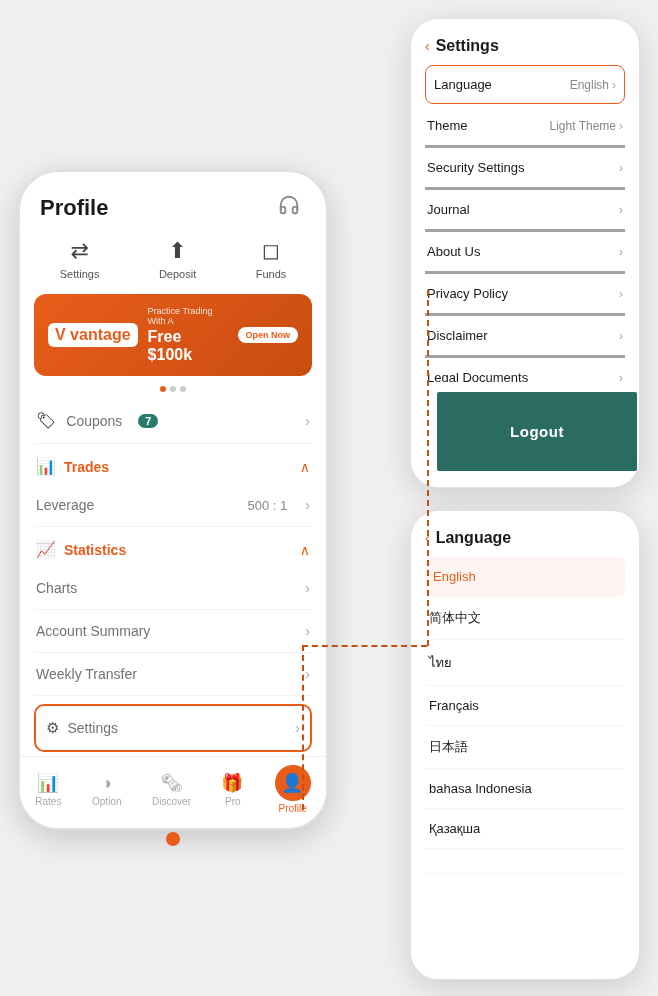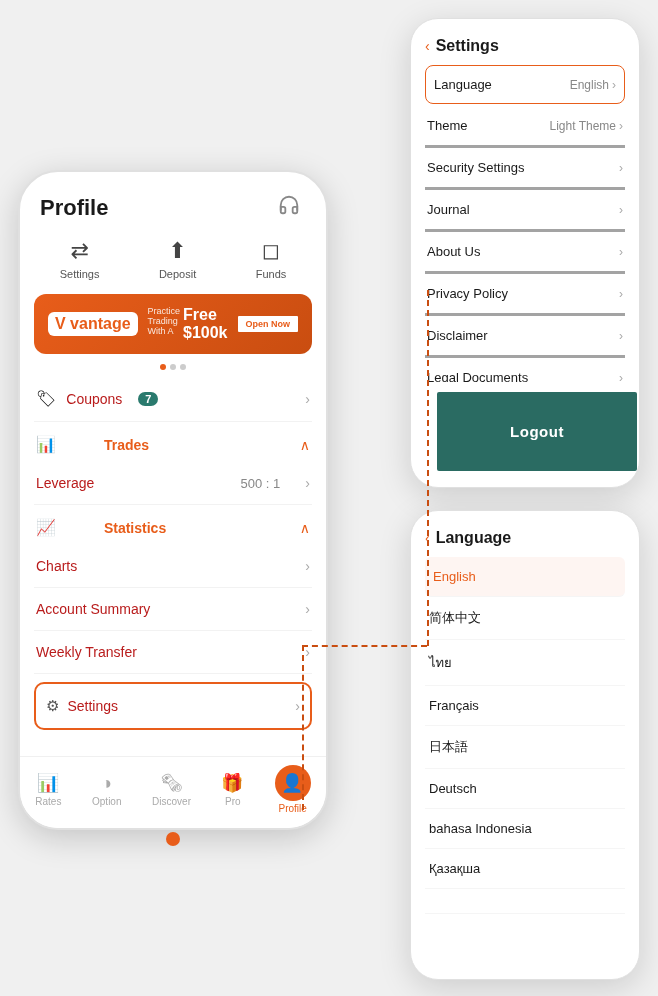--- a/index.html
+++ b/index.html
@@ -92,21 +92,21 @@
     }
     .banner-text-main {
       font-size: 16px;
       font-weight: 700;
       color: #fff;
     }
     .banner-btn {
       background: #fff;
       color: #e85d1a;
       border: none;
-      border-radius: 1px;
+      border-radius: 8px;
       font-size: 9px;
       font-weight: 700;
       padding: 3px 8px;
       cursor: pointer;
       white-space: nowrap;
     }
     .banner-dots {
       display: flex;
       justify-content: center;
       gap: 4px;
@@ -127,41 +127,41 @@
       padding: 13px 2px;
       border-bottom: 1px solid #f2f2f2;
     }
     .menu-row-left {
       display: flex;
       align-items: center;
       gap: 10px;
     }
     .menu-label {
       font-size: 14px;
-      color: #b91c1c;
-    }
-    .menu-label.orange { color: #e85d1a; font-weight: 600; margin-left: 40px; }
+      color: #737373;
+    }
+    .menu-label.orange { color: #e85d1a; font-weight: 600; }
     .badge {
       background: #2a7a6e;
       color: #fff;
       border-radius: 10px;
       font-size: 11px;
       font-weight: 700;
       padding: 1px 7px;
       margin-left: 6px;
     }
     .chevron {
       color: #aaa;
       font-size: 14px;
     }
     .chevron-up { color: #e85d1a; font-size: 14px; }
     .menu-value {
       font-size: 13px;
       color: #888;
-      margin-right: 21px;
+      margin-right: 14px;
     }
     .toggle {
       width: 42px;
       height: 24px;
       background: #e85d1a;
       border-radius: 12px;
       position: relative;
       cursor: pointer;
     }
     .toggle-knob {
@@ -404,21 +404,21 @@
       <div class="action-item">
         <span class="action-icon">◻</span>
         <span>Funds</span>
       </div>
     </div>
 
     <div class="banner">
       <div class="banner-logo">
         <span style="color:#e85d1a;font-weight:900;">V</span> vantage
       </div>
-      <div style="display:flex;gap:2px;flex:1;">
+      <div style="display:flex;flex-direction:column;gap:2px;flex:1;">
         <div class="banner-text-top">Practice Trading With A</div>
         <div class="banner-text-main">Free $100k</div>
       </div>
       <button class="banner-btn">Open Now</button>
     </div>
     <div class="banner-dots">
       <div class="dot active"></div>
       <div class="dot"></div>
       <div class="dot"></div>
     </div>
@@ -585,23 +585,20 @@
       <div class="language-row">
         <span>ไทย</span>
       </div>
       <div class="language-row">
         <span>Français</span>
       </div>
       <div class="language-row">
         <span>日本語</span>
       </div>
       <div class="language-row">
-        <span>Deutsch</span>
-      </div>
-      <div class="language-row">
         <span>bahasa Indonesia</span>
       </div>
       <div class="language-row">
         <span>Қазақша</span>
       </div>
       <div class="language-row">
         
       </div>
 
     </div>

